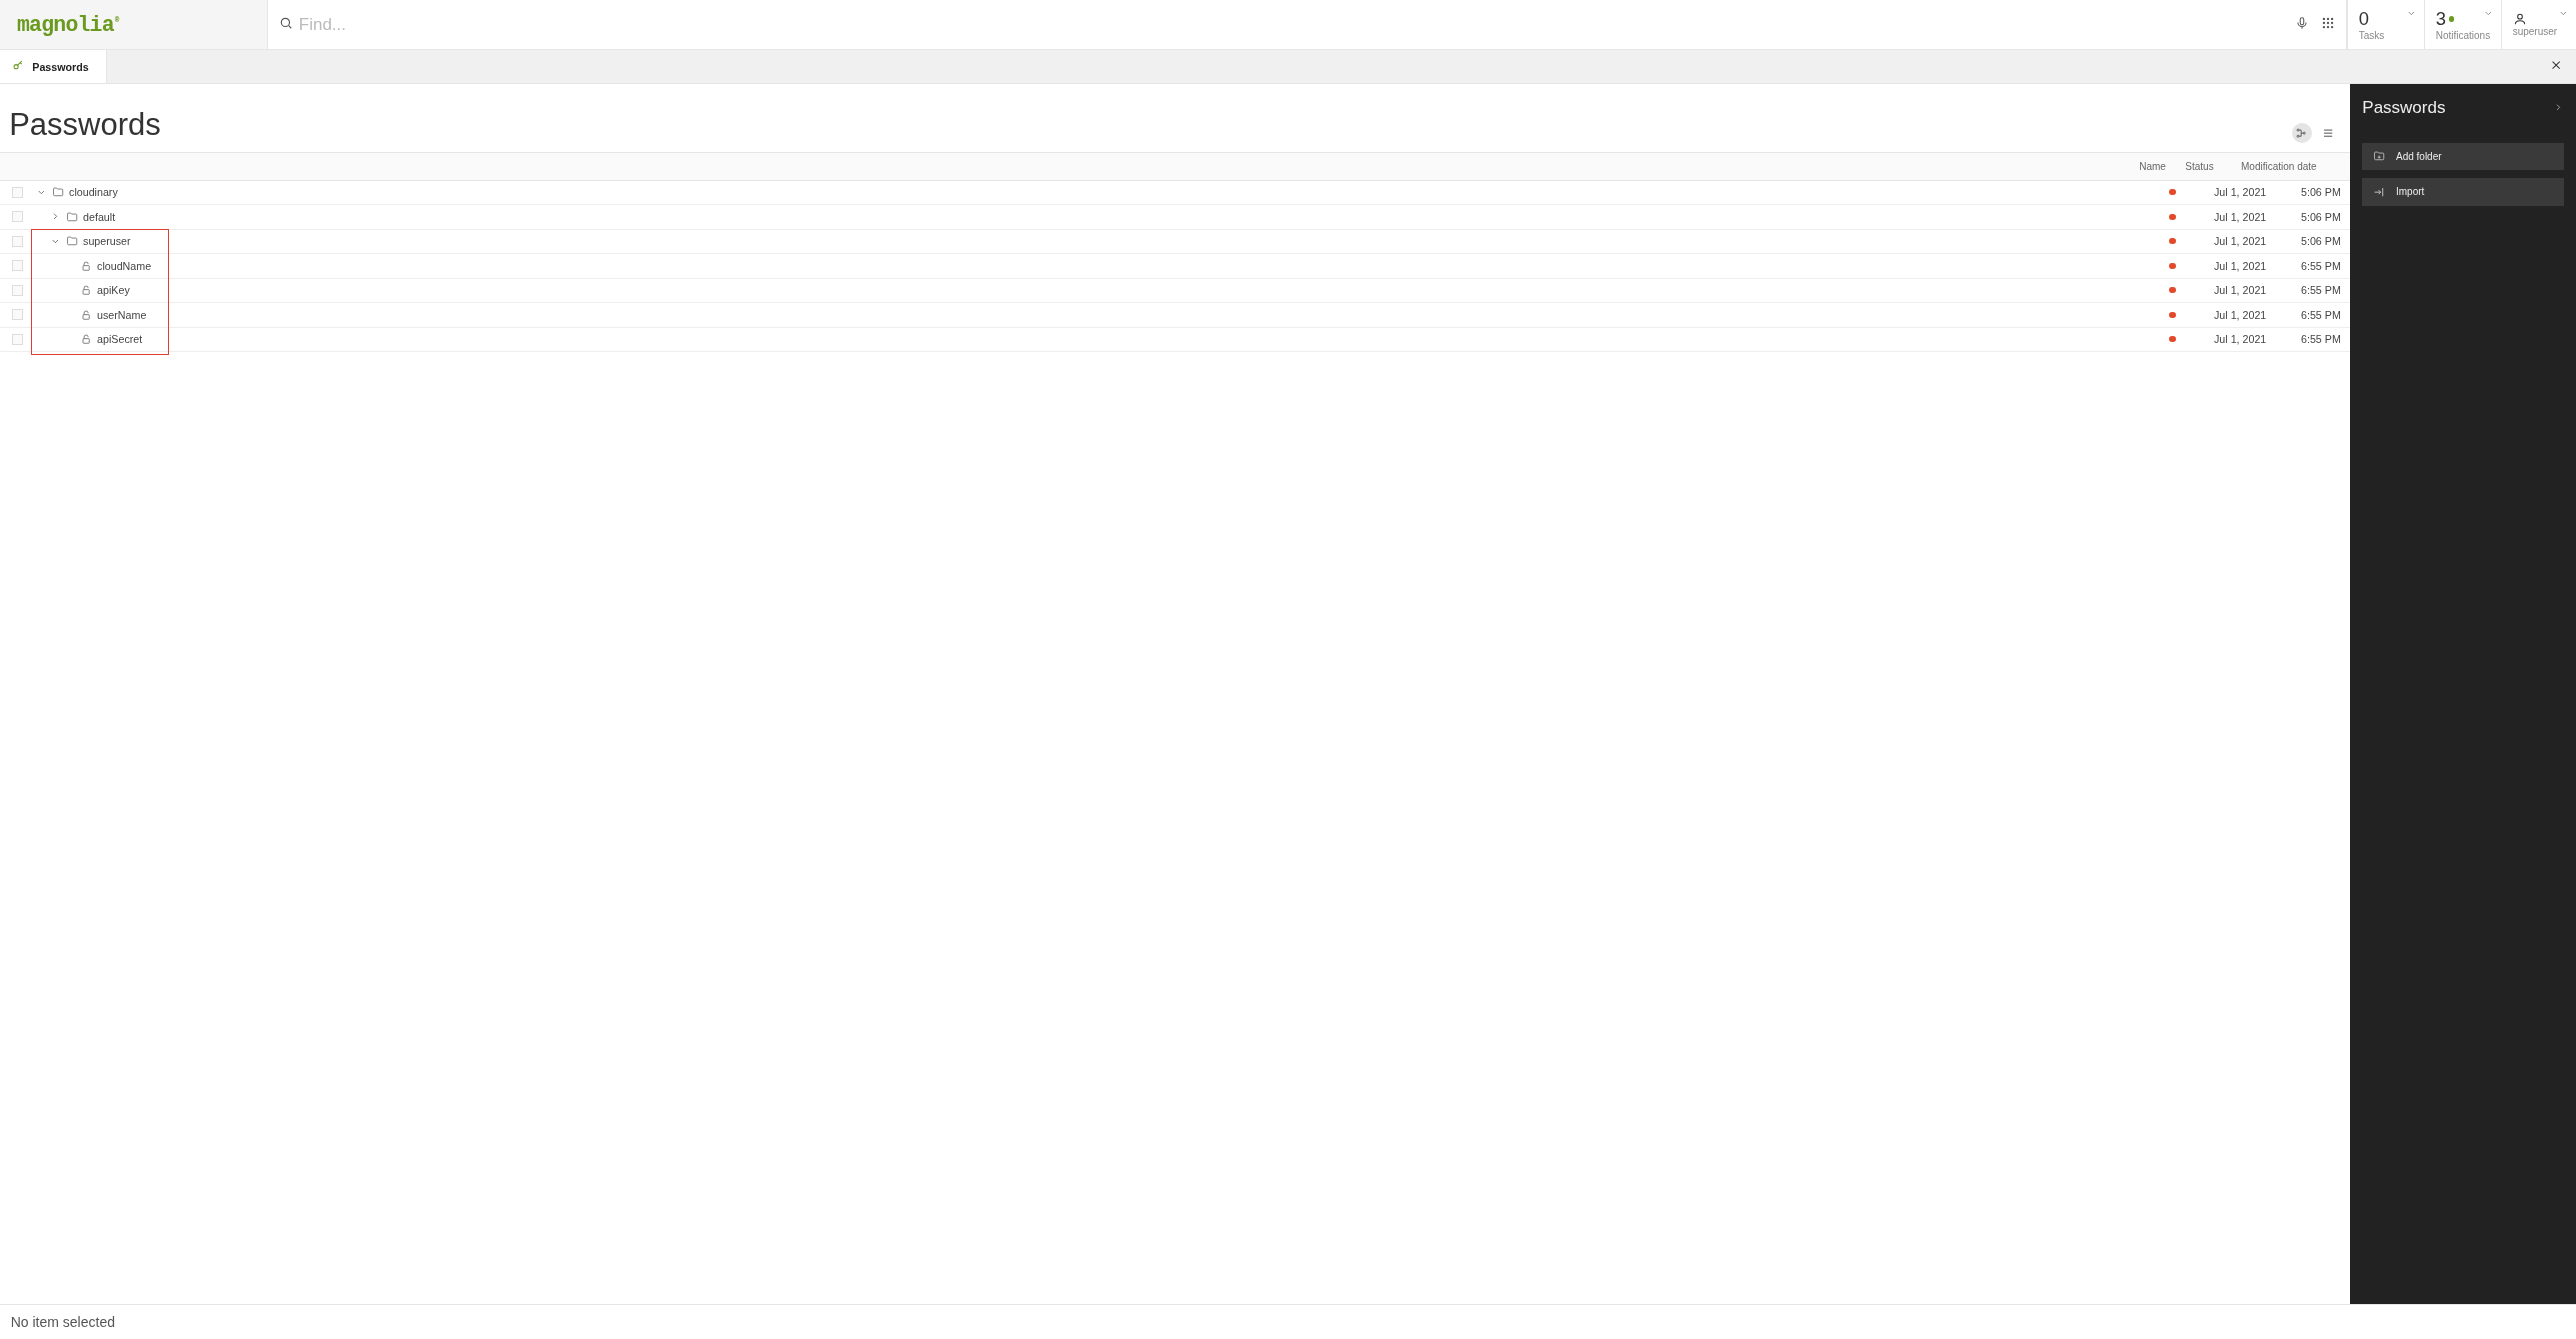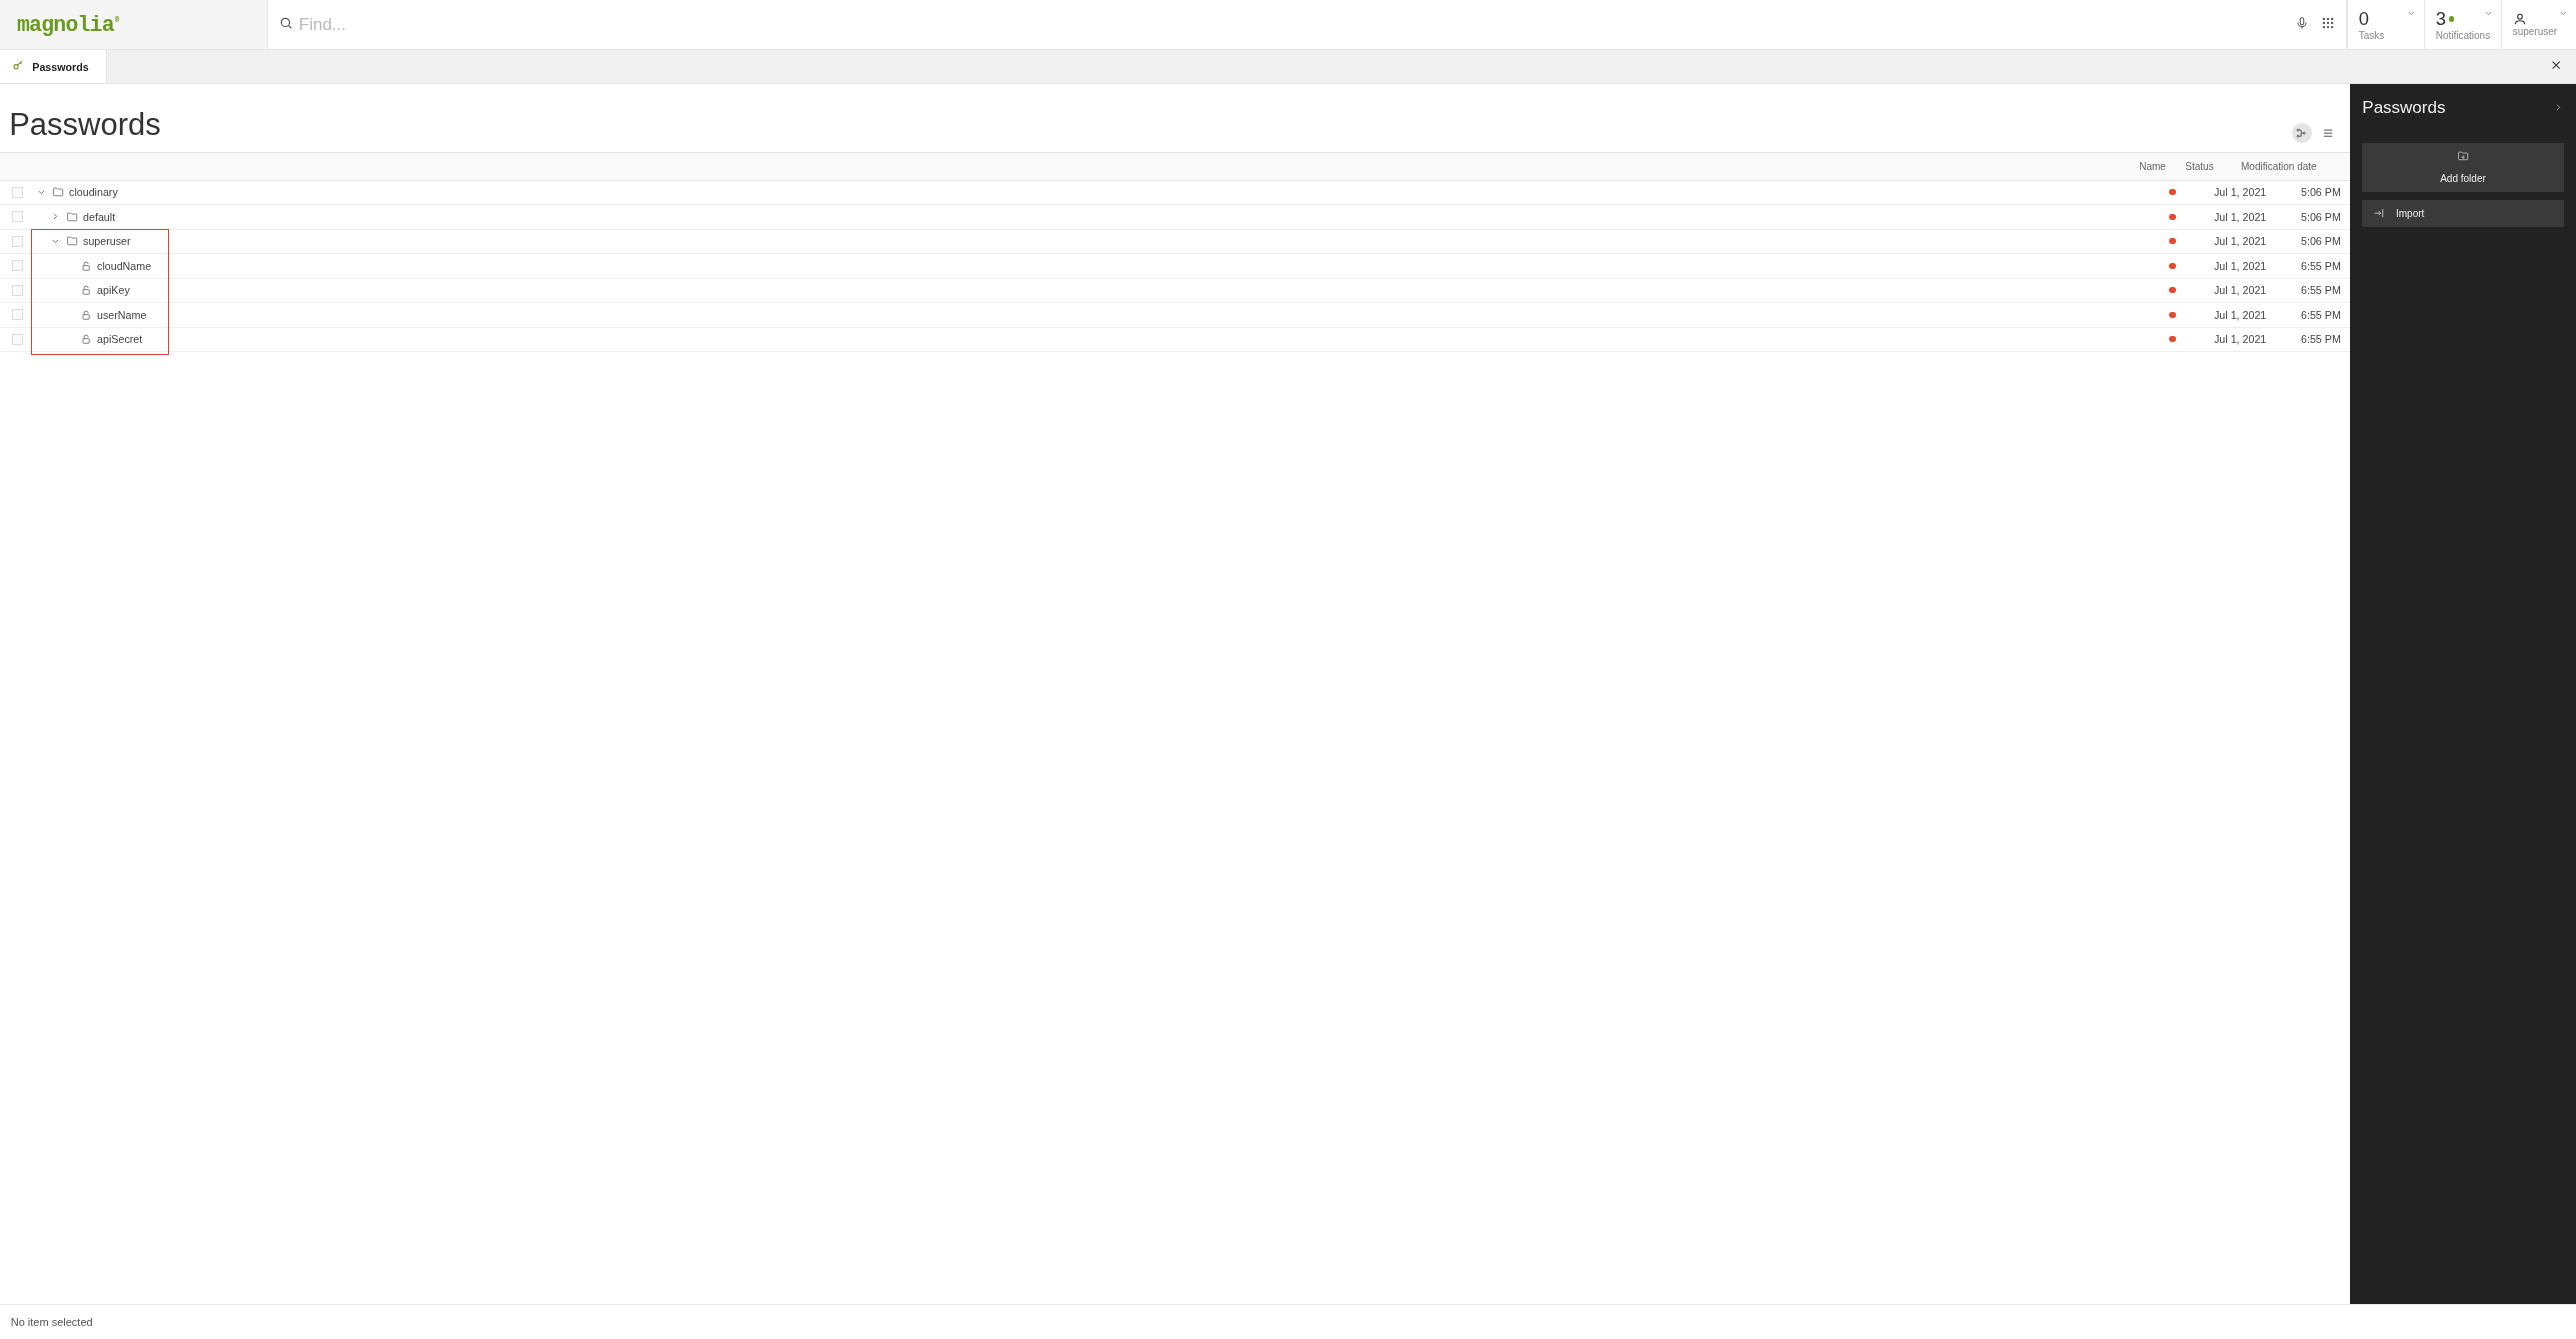--- a/index.html
+++ b/index.html
@@ -235,21 +235,21 @@
   }
   .action-btn .a-icon { width: 12.3px; display: flex; justify-content: center; color: #ccc; }
 
   
   .footer {
     height: 35px;
     border-top: 0.8px solid #e5e5e5;
     display: flex;
     align-items: center;
     padding: 0 10.7px;
-    font-size: 11px;
+    font-size: 14px;
     color: #555;
   }
 
   
   .ic14 { width: 10.7px; height: 10.7px; }
   .ic16 { width: 12.3px; height: 12.3px; }
   .ic18 { width: 14px; height: 14px; }
 </style>
 </head>
 <body>
@@ -523,21 +523,21 @@
   <div class="action-panel">
     <div class="panel-head">
       <span>Passwords</span>
       <span class="chev-r">
         <svg class="ic14" viewBox="0 0 24 24" fill="none" stroke="currentColor" stroke-width="2">
             <polyline points="9 6 15 12 9 18"></polyline>
           </svg>
       </span>
     </div>
     <div id="action-buttons">
-        <div class="action-btn" style="margin-bottom: 7.7px; flex-direction: column;">
+        <div class="action-btn" style="margin-bottom: 7.7px;">
           <span class="a-icon">
             <svg class="ic16" viewBox="0 0 24 24" fill="none" stroke="currentColor" stroke-width="1.6">
               <path d="M3 6a2 2 0 0 1 2-2h4l2 2h8a2 2 0 0 1 2 2v9a2 2 0 0 1-2 2H5a2 2 0 0 1-2-2z"></path>
               <line x1="12" y1="11" x2="12" y2="17"></line>
               <line x1="9" y1="14" x2="15" y2="14"></line>
             </svg>
           </span>
           <span>Add folder</span>
         </div>
         <div class="action-btn" style="margin-bottom: 7.7px;">

